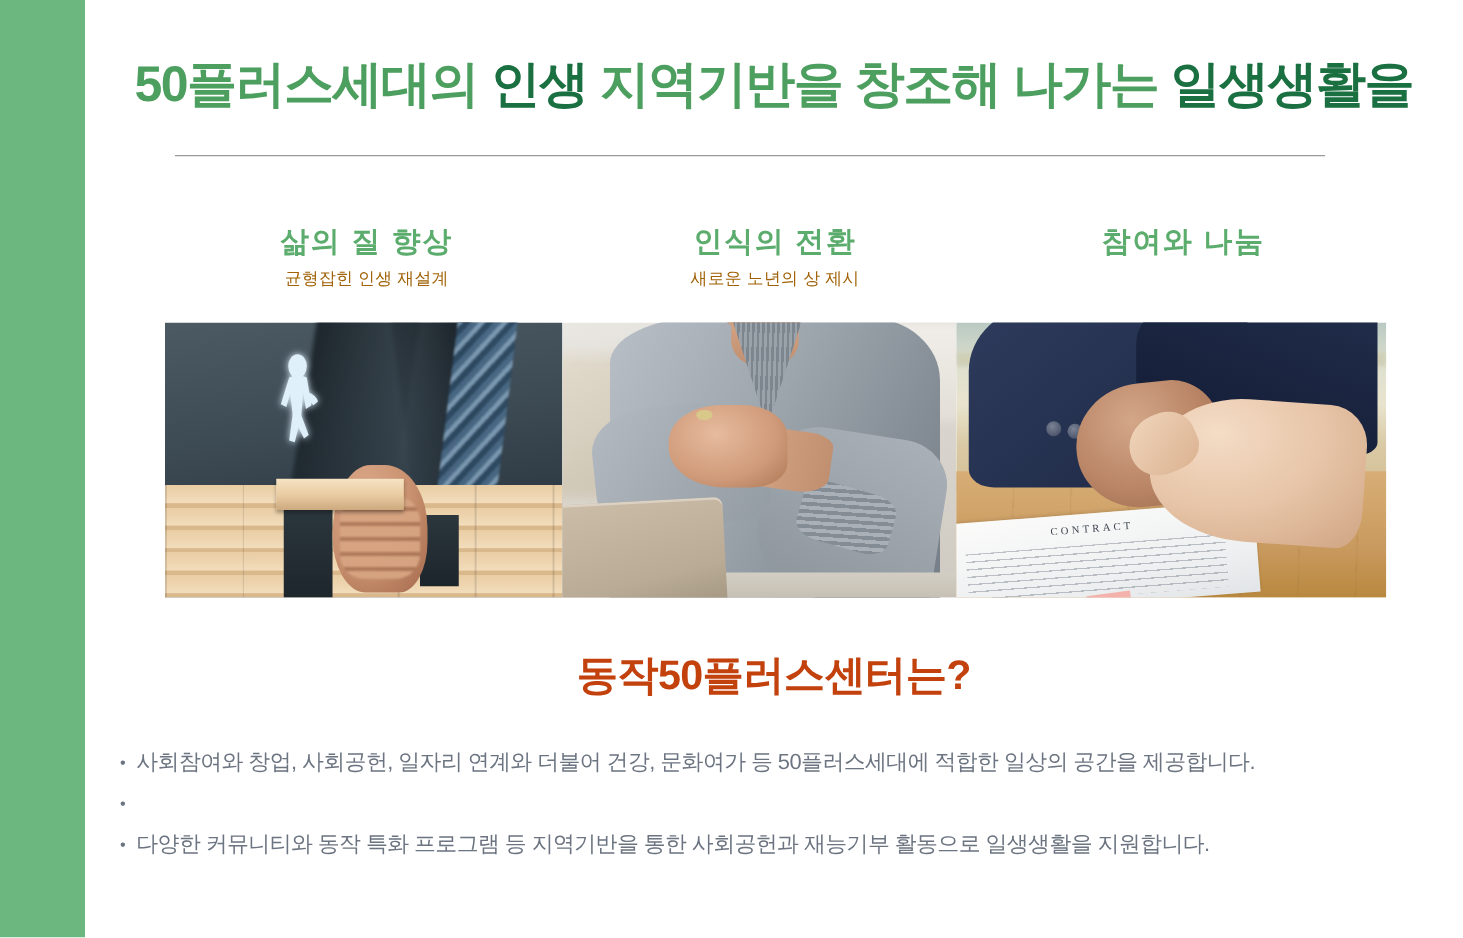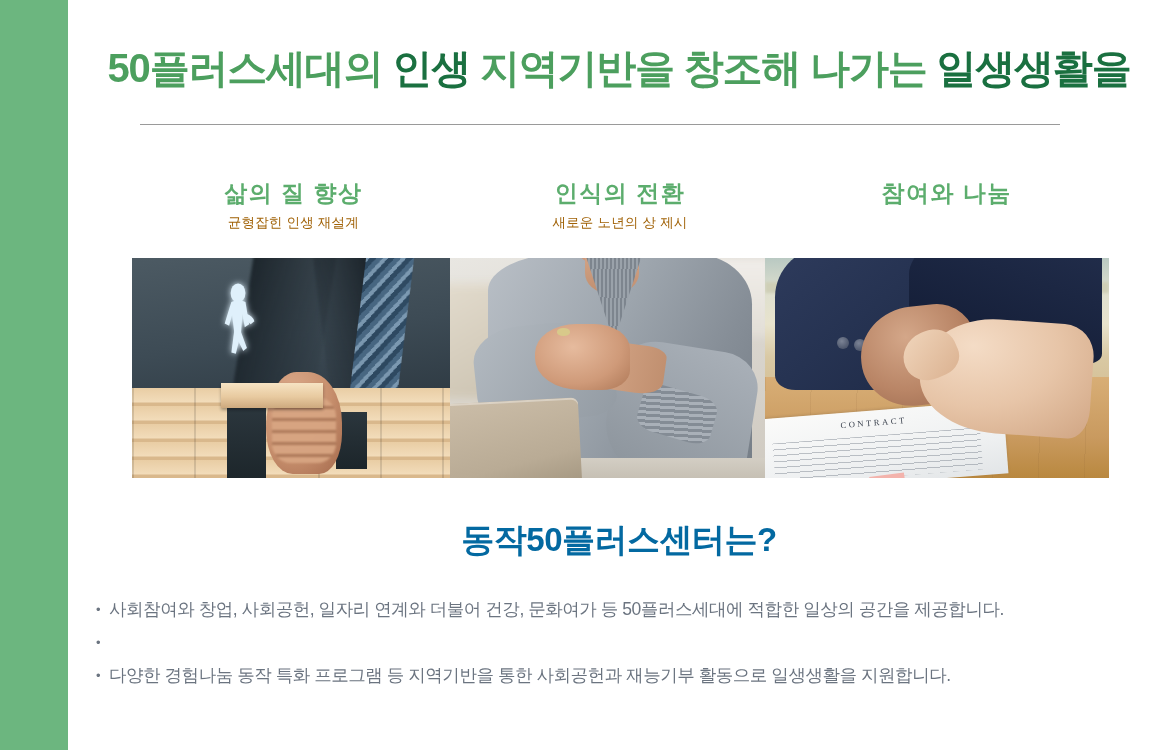--- a/index.html
+++ b/index.html
@@ -381,21 +381,21 @@
   }
 
   
   .about-heading {
     position: absolute;
     left: 0; top: 518px;
     width: 1102px;
     text-align: center;
     font-size: 33px;
     font-weight: bold;
-    color: #0369a1;
+    color: #c2410c;
     letter-spacing: -0.5px;
   }
 
   
   .bullets {
     position: absolute;
     left: 28px; top: 593px;
     width: 1060px;
   }
   .bullet {
@@ -529,18 +529,18 @@
       <span class="bullet-dot">•</span>
       <span>사회참여와 창업, 사회공헌, 일자리 연계와 더불어 건강, 문화여가 등 50플러스세대에 적합한 일상의 공간을 제공합니다.</span>
     </div>
 
     <div class="bullet">
       <span class="bullet-dot">•</span>
     </div>
 
     <div class="bullet">
       <span class="bullet-dot">•</span>
-      <span>다양한 경험나눔 동작 특화 프로그램 등 지역기반을 통한 사회공헌과 재능기부 활동으로 일생생활을 지원합니다.</span>
+      <span>다양한 커뮤니티와 동작 특화 프로그램 등 지역기반을 통한 사회공헌과 재능기부 활동으로 일생생활을 지원합니다.</span>
     </div>
 
   </div>
 
 </div>
 
 </body></html>

